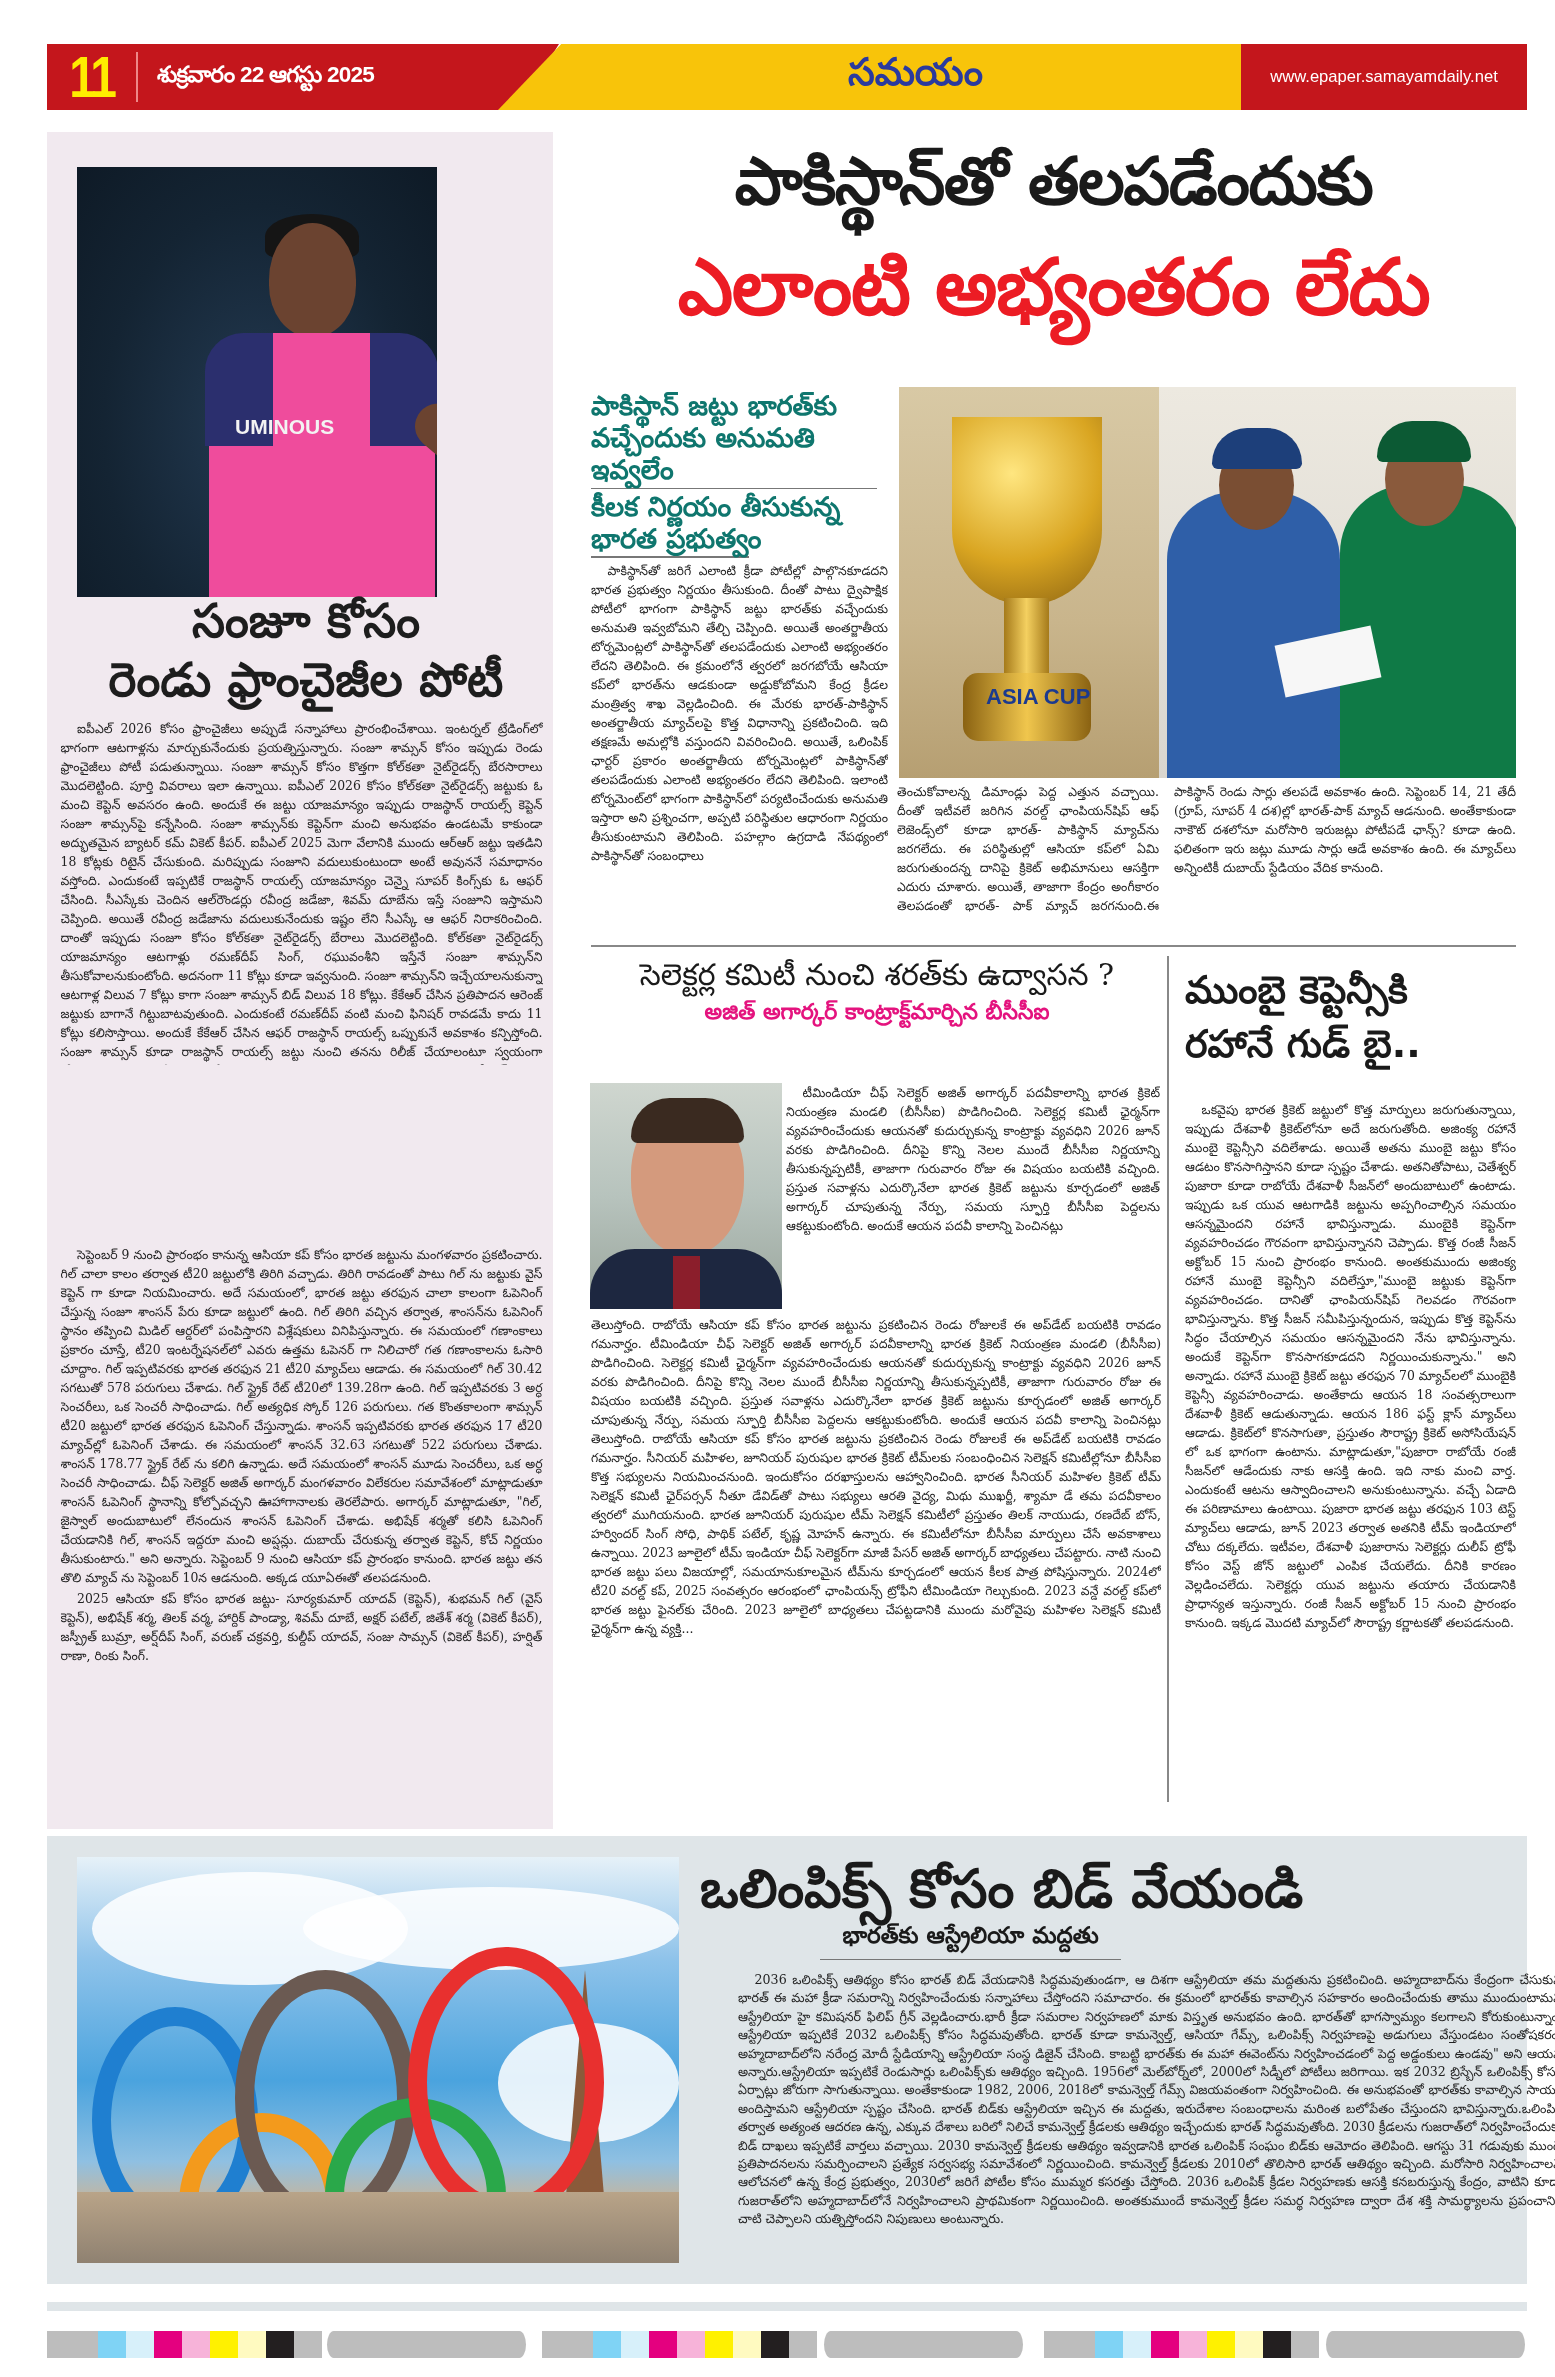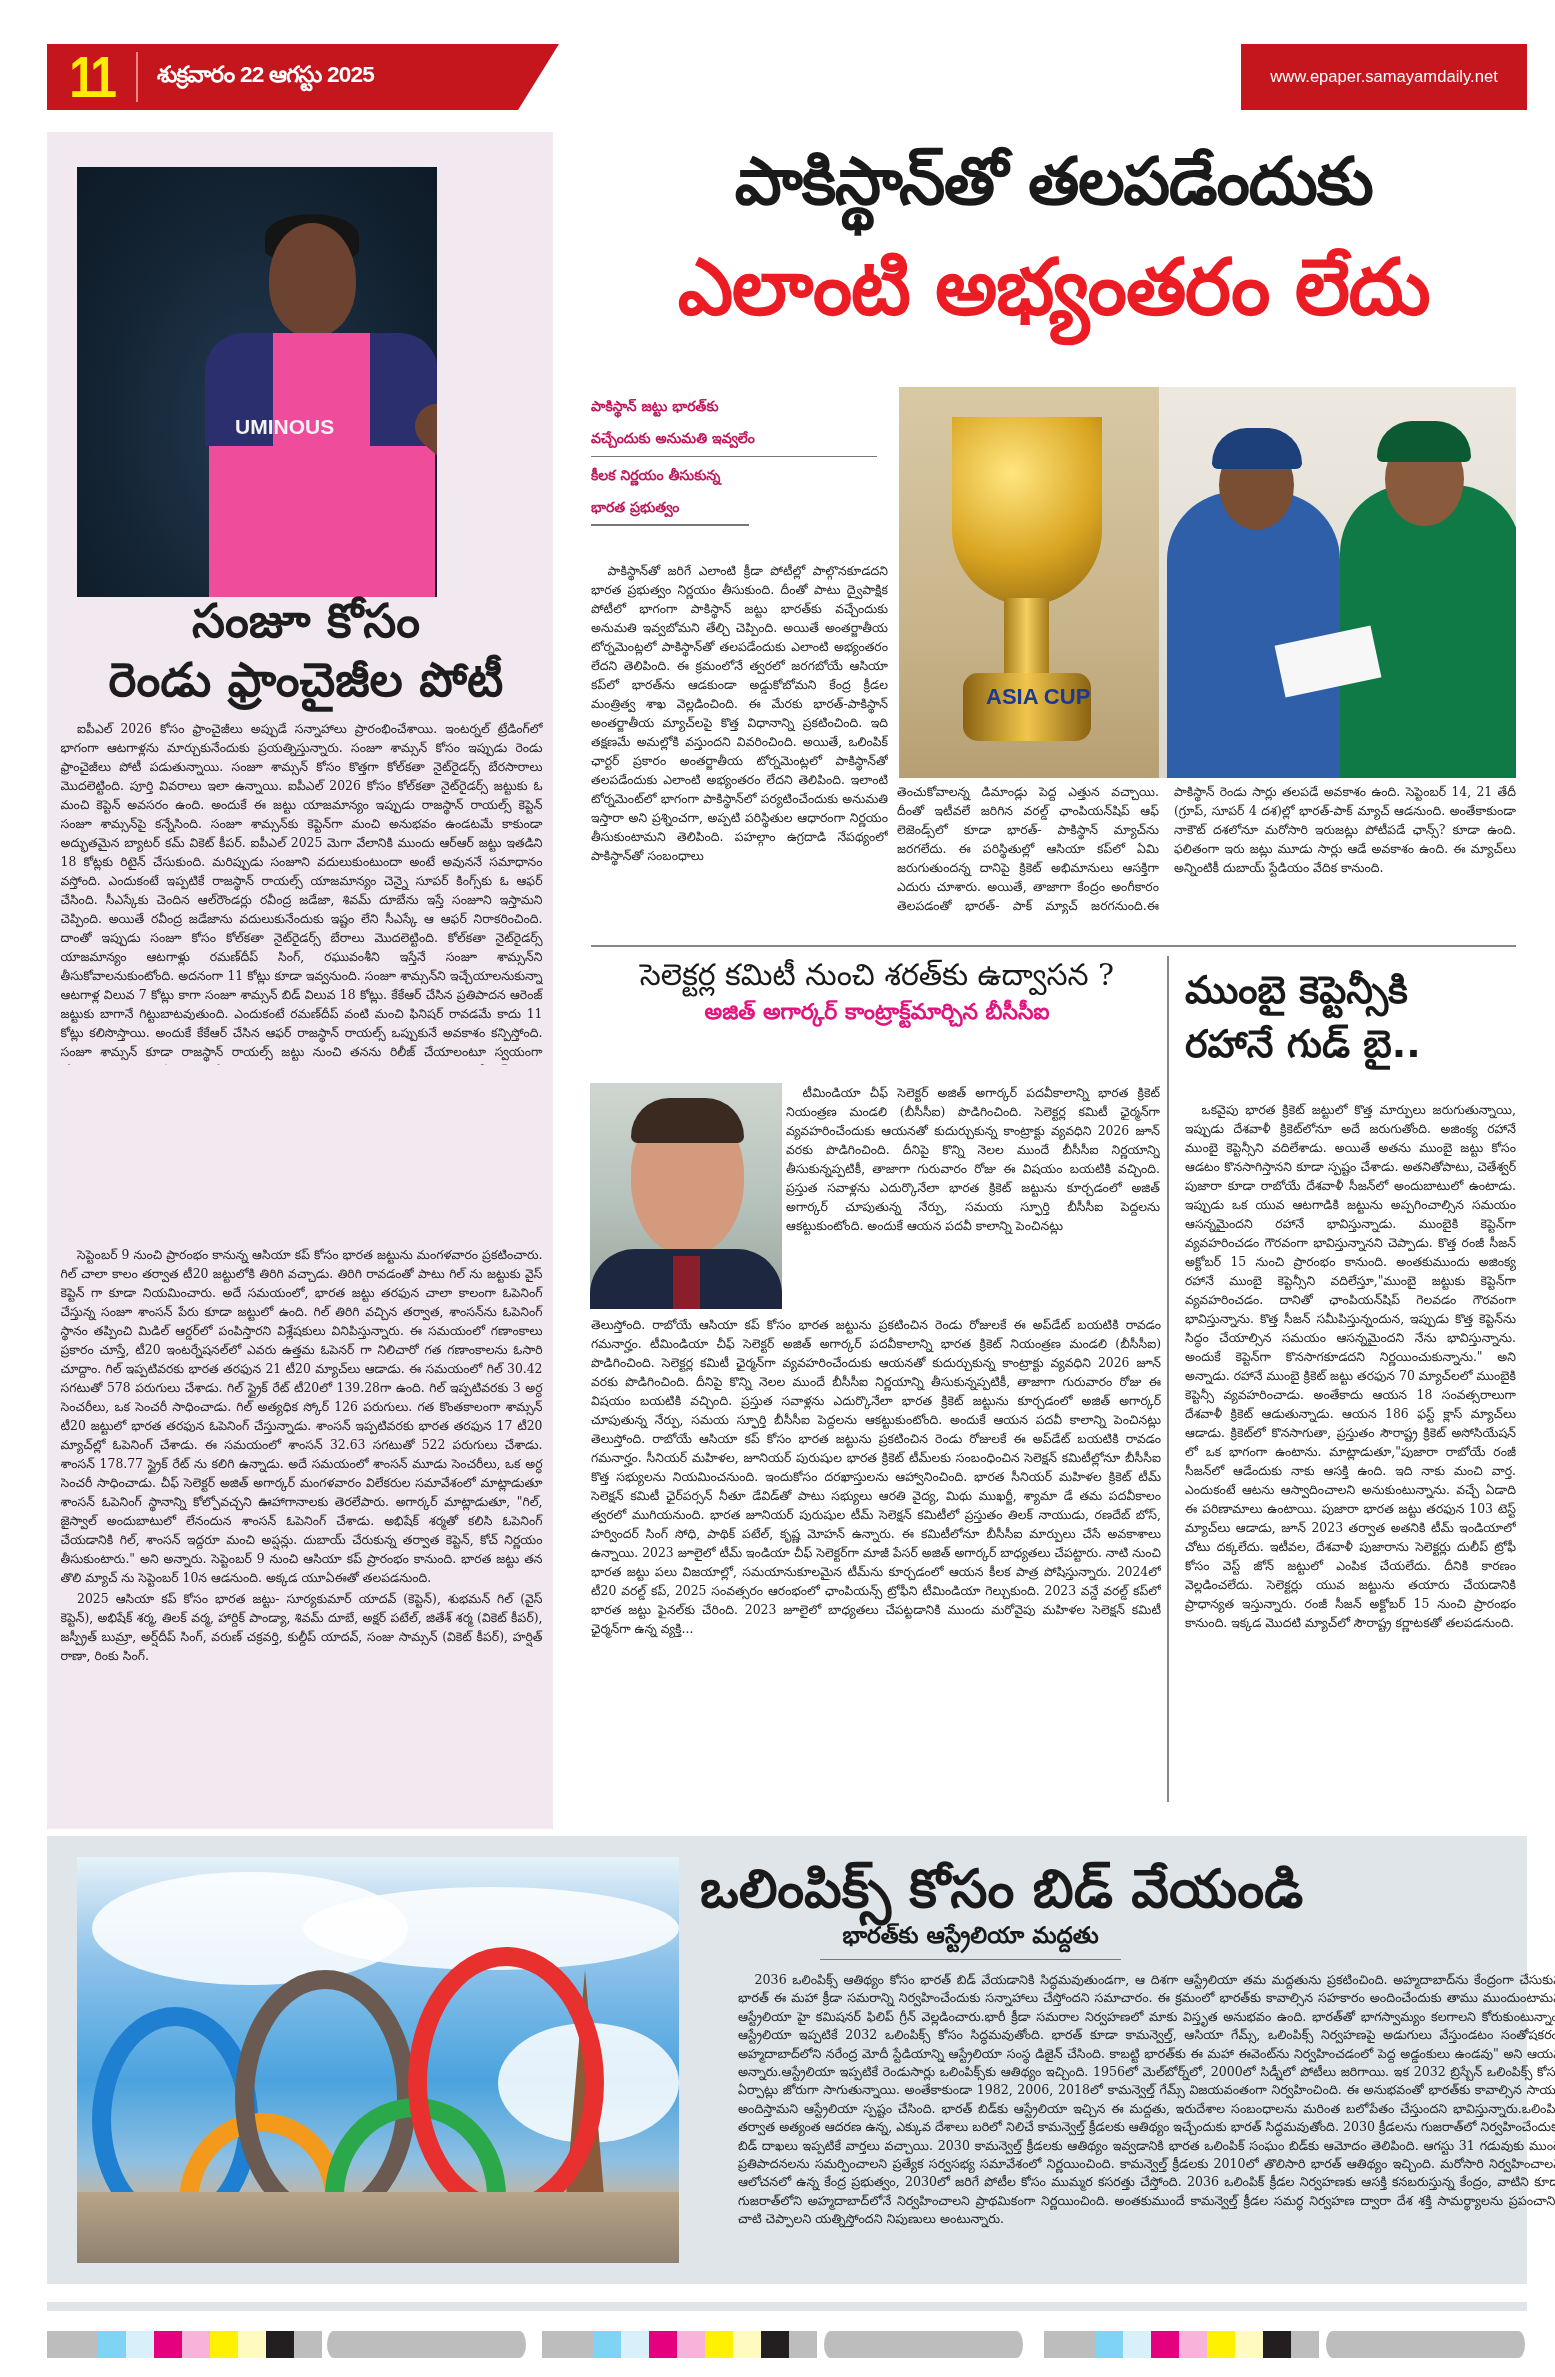--- a/index.html
+++ b/index.html
@@ -36,21 +36,21 @@
   .sanju-headline { position: absolute; left: 0; top: 459px; width: 518px; text-align: center; font-family: "DejaVu Sans", sans-serif; font-weight: 700; font-size: 47px; line-height: 59px; color: #1d1d1d; }
   .body-text { font-family: "DejaVu Serif", serif; font-size: 12.4px; line-height: 19px; color: #222; text-align: justify; }
   .body-text p { text-indent: 16.6px; margin-bottom: 1.5px; }
   .sanju-body { position: absolute; left: 13.5px; top: 587px; width: 482px; height: 346px; overflow: hidden; }
   .opener-headline { position: absolute; left: 13.5px; top: 1068px; width: 482px; font-family: "DejaVu Sans", sans-serif; font-weight: 700; font-size: 29px; color: #e0242b; }
   .opener-body { position: absolute; left: 13.5px; top: 1113px; width: 482px; height: 572px; overflow: hidden; }
 
   
   .main-head-1 { position: absolute; left: 587px; top: 143px; width: 933px; text-align: center; font-family: "DejaVu Sans", sans-serif; font-weight: 700; font-size: 66px; color: #1a1a1a; letter-spacing: -1.5px; }
   .main-head-2 { position: absolute; left: 587px; top: 242px; width: 933px; text-align: center; font-family: "DejaVu Sans", sans-serif; font-weight: 700; font-size: 78px; color: #ec1c24; letter-spacing: -1.5px; }
-  .deck { position: absolute; left: 591px; top: 390px; width: 286px; font-family: "DejaVu Sans", sans-serif; font-weight: 700; font-size: 14px; line-height: 32px; color: #be185d; }
+  .deck { position: absolute; left: 591px; top: 390px; width: 286px; font-family: "DejaVu Sans", sans-serif; font-weight: 700; font-size: 27px; line-height: 32px; color: #0f766e; }
   .deck .rule { height: 1.5px; background: #777; margin: 1.5px 0; }
   .deck .rule.short { width: 158px; }
   .pak-body { position: absolute; left: 591px; top: 561px; width: 297px; height: 369px; overflow: hidden; }
   .pak-body2 { position: absolute; left: 897px; top: 782px; width: 262px; height: 132px; overflow: hidden; }
   .pak-body3 { position: absolute; left: 1174px; top: 782px; width: 342px; height: 132px; overflow: hidden; }
   .pak-rule { position: absolute; left: 591px; top: 945px; width: 925px; height: 1.5px; background: #888; }
 
   .trophy-photo { position: absolute; left: 899px; top: 387px; width: 260px; height: 391px;
                   background: linear-gradient(180deg, #d8c9a5 0%, #c9b58c 60%, #b69f72 100%); overflow: hidden; }
   .trophy-photo .cup { position: absolute; left: 53px; top: 30px; width: 150px; height: 188px; border-radius: 0 0 75px 75px;
@@ -105,20 +105,23 @@
   .pill { position: absolute; top: 2331px; height: 27px; width: 199px; background: #bdbdbd; border-radius: 13.5px / 27px; }
 </style>
 </head>
 <body>
 
 <div class="masthead">
   <div class="mh-left">
     <div class="page-num">11</div>
     <div class="mh-divider"></div>
     <div class="mh-date">శుక్రవారం 22 ఆగస్టు 2025</div>
+  </div>
+  <div class="mh-center">
+    <div class="mh-title">సమయం</div>
   </div>
   <div class="mh-right">
     <div class="mh-url">www.epaper.samayamdaily.net</div>
   </div>
 </div>
 
 <div class="left-col">
   <div class="sanju-photo">
     <div class="hair"></div>
     <div class="head"></div>

